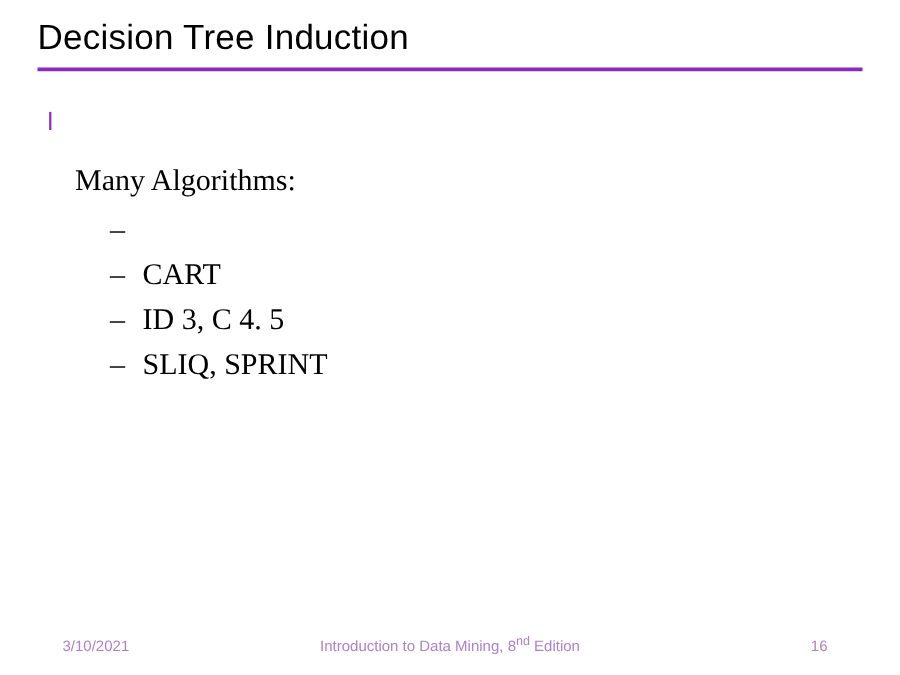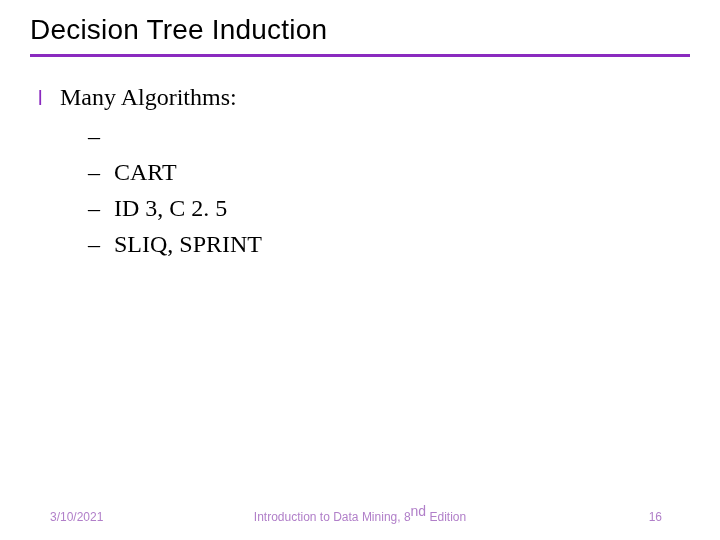--- a/index.html
+++ b/index.html
@@ -50,20 +50,21 @@
     color: #8a2abf;
     font-family: Tahoma, Verdana, Geneva, sans-serif;
     font-size: 20px;
     line-height: 1.7;
     margin-top: 2px;
     margin-left: 6px;
     width: 8px;
   }
   .lead-text {
     font-size: 24px;
+    margin-top: 48px;
   }
   .sublist {
     margin-left: 56px;
     margin-top: 2px;
   }
   .subitem {
     display: flex;
     align-items: flex-start;
     gap: 12px;
     font-size: 24px;
@@ -87,21 +88,21 @@
     color: #b17fc9;
   }
   .footer-center {
     position: absolute;
     left: 0;
     right: 0;
     text-align: center;
     pointer-events: none;
   }
   .footer-center sup {
-    font-size: 14px;
+    font-size: 10px;
     vertical-align: super;
   }
   .footer-right {
     margin-left: auto;
     margin-top: 44px;
   }
 </style>
 </head>
 <body>
 
@@ -118,21 +119,21 @@
     <div class="sublist">
       <div class="subitem">
         <span class="dash">–</span>
       </div>
       <div class="subitem">
         <span class="dash">–</span>
         <span>CART</span>
       </div>
       <div class="subitem">
         <span class="dash">–</span>
-        <span>ID 3, C 2. 5</span>
+        <span>ID 3, C 4. 5</span>
       </div>
       <div class="subitem">
         <span class="dash">–</span>
         <span>SLIQ, SPRINT</span>
       </div>
     </div>
   </div>
 
   <div class="footer">
     <span>3/10/2021</span>

